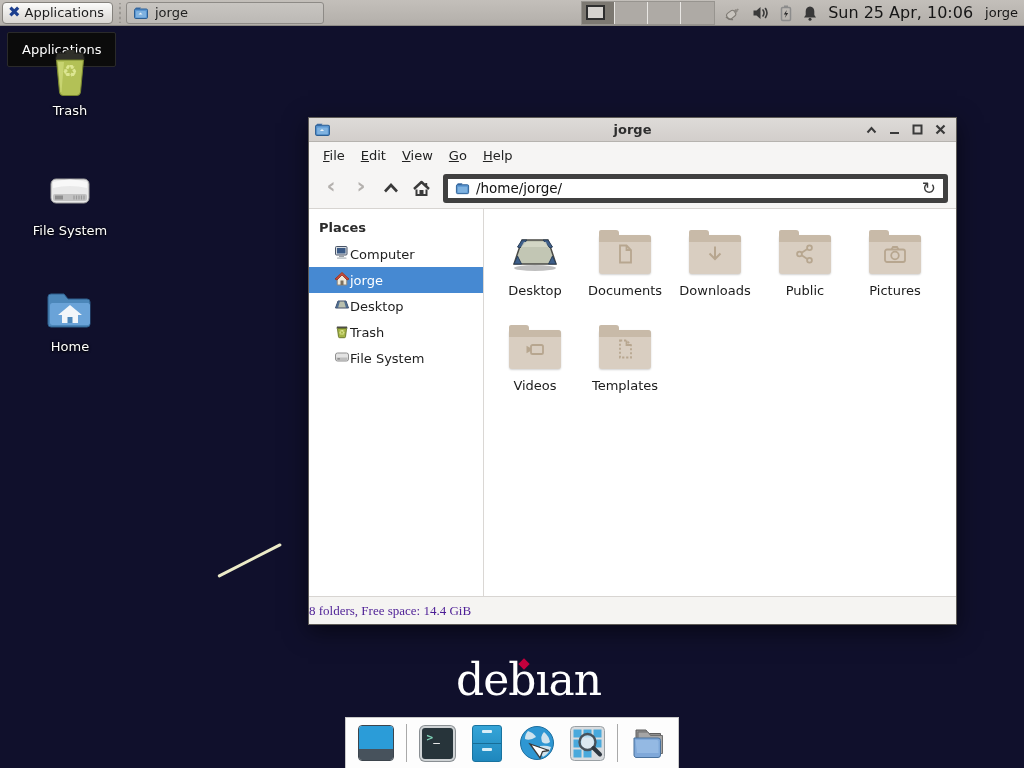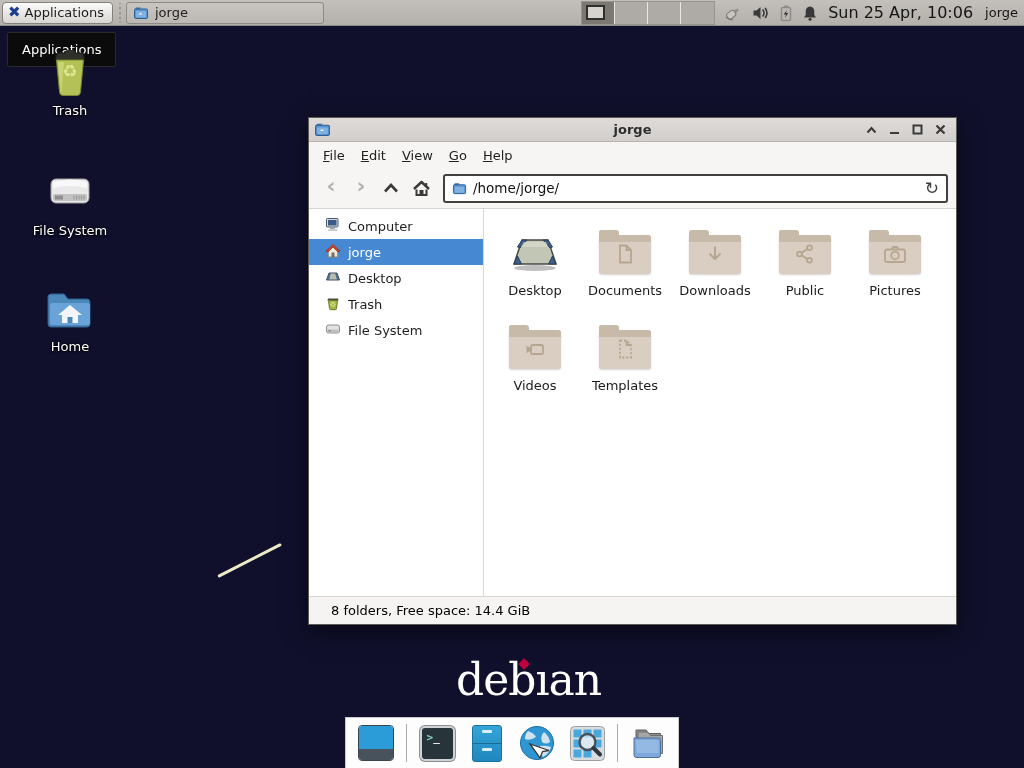--- a/index.html
+++ b/index.html
@@ -85,44 +85,44 @@
   }
   .win-controls { margin-left:auto; display:flex; align-items:center; gap:7px; padding-right:8px; z-index:1; }
   .win-ctl { width:16px; height:16px; display:flex; align-items:center; justify-content:center; color:#3a3a3a; }
   .menubar { height:26px; display:flex; align-items:center; padding-left:6px; background:#f6f5f4; }
   .menu-item { font-size:13px; color:#222; padding:4px 8px; }
   .toolbar { height:41px; display:flex; align-items:center; gap:2px; padding:0 8px;
     background:#f6f5f4; border-bottom:1px solid #d7d4d1; }
   .tool-btn { width:28px; height:28px; display:flex; align-items:center; justify-content:center; border-radius:3px; }
   .tool-btn.nav { font-size:22px; line-height:1; color:#b4b1ae; font-weight:bold; padding-bottom:4px; }
   .pathbar {
-    flex:1; height:29px; margin-left:6px; background:#fff; border:2px solid #404040;
+    flex:1; height:29px; margin-left:6px; background:#fff; border:5px solid #404040;
     border-radius:3px; display:flex; align-items:center; padding:0 7px; gap:6px;
   }
   .pathbar .path { flex:1; font-size:13.5px; color:#111; }
   .pathbar .reload { font-size:17px; color:#3c3c3c; line-height:1; }
   .win-body { flex:1; display:flex; min-height:0; background:#fff; }
   .sidebar { width:175px; border-right:1px solid #dad7d4; background:#fff; padding-top:4px; }
   .side-header { font-size:13px; font-weight:bold; color:#2b2b2b; padding:7px 10px 6px 10px; }
-  .side-item { height:26px; display:flex; align-items:center; gap:7px; padding-left:16px; font-size:13px; color:#1e1e1e; }
+  .side-item { height:26px; display:flex; align-items:center; gap:0; padding-left:25px; font-size:13px; color:#1e1e1e; }
   .side-item.selected { background:#4689d2; color:#fff; }
   .side-item svg { flex:none; }
   .file-area { flex:1; position:relative; padding:10px 0 0 6px; display:flex; flex-wrap:wrap; align-content:flex-start; }
   .file-cell { width:90px; height:95px; display:flex; flex-direction:column; align-items:center; padding-top:5px; }
   .file-cell .icon-wrap { width:54px; height:50px; display:flex; align-items:flex-end; justify-content:center; position:relative; }
   .file-cell .lbl { margin-top:9px; font-size:13px; color:#1c1c1c; }
   .folder48 { width:52px; height:39px; position:relative; background:#d9cec1;
     border-radius:2px 3px 3px 3px; box-shadow:0 1px 2px rgba(0,0,0,.18); }
   .folder48::before { content:""; position:absolute; top:-5px; left:0; width:20px; height:6px;
     background:#c8baa8; border-radius:2px 3px 0 0; }
   .folder48::after { content:""; position:absolute; top:0; left:0; right:0; height:7px;
     background:#c8baa8; border-radius:0 3px 0 0; }
   .folder48 .glyph { position:absolute; left:50%; top:54%; transform:translate(-50%,-50%); }
   .statusbar { height:28px; background:#f5f4f2; border-top:1px solid #d8d5d2;
-    display:flex; align-items:center; padding-left:22px; font-size:13px; color:#000000; }
+    display:flex; align-items:center; padding-left:0; font-size:13px; color:#4c1d95;font-family:Liberation Serif, serif; }
 
   
   .dock {
     position:absolute; bottom:0; left:50%; transform:translateX(-50%);
     height:51px; background:#fdfdfd; border:1px solid #c9c9c9; border-bottom:none;
     display:flex; align-items:center; gap:10px; padding:0 10px;
   }
   .dock-item { width:40px; height:40px; display:flex; align-items:center; justify-content:center; }
   .dock-sep { width:1px; height:38px; background:#a9a9a9; }
   .show-desktop { width:36px; height:36px; border-radius:4px; overflow:hidden; border:1px solid #3c444c;
@@ -304,20 +304,21 @@
         <rect x="1.5" y="4" width="13" height="9.5" rx="1.2" fill="#5a96d2" stroke="#2c5f94"></rect>
         <rect x="3" y="6" width="10" height="6.5" rx="0.8" fill="#7fb2e0"></rect>
       </svg>
       <span class="path">/home/jorge/</span>
       <span class="reload">↻</span>
     </div>
   </div>
 
   <div class="win-body">
     <div class="sidebar" id="sidebar">
+        <div class="side-header">Places</div>
         <div class="side-item">
           <span><svg width="16" height="16" viewBox="0 0 16 16">
               <rect x="1.5" y="1.5" width="11.5" height="8.5" rx="1" fill="#d7dce1" stroke="#4a5568"></rect>
               <rect x="3" y="3" width="8.5" height="5.5" fill="#3b5a86"></rect>
               <rect x="5" y="10.5" width="5" height="1.6" fill="#9aa0a6"></rect>
               <rect x="3" y="12.3" width="9.5" height="1.8" rx="0.6" fill="#c4c9cd"></rect>
             </svg></span>
           <span>Computer</span>
         </div>
         <div class="side-item selected">

